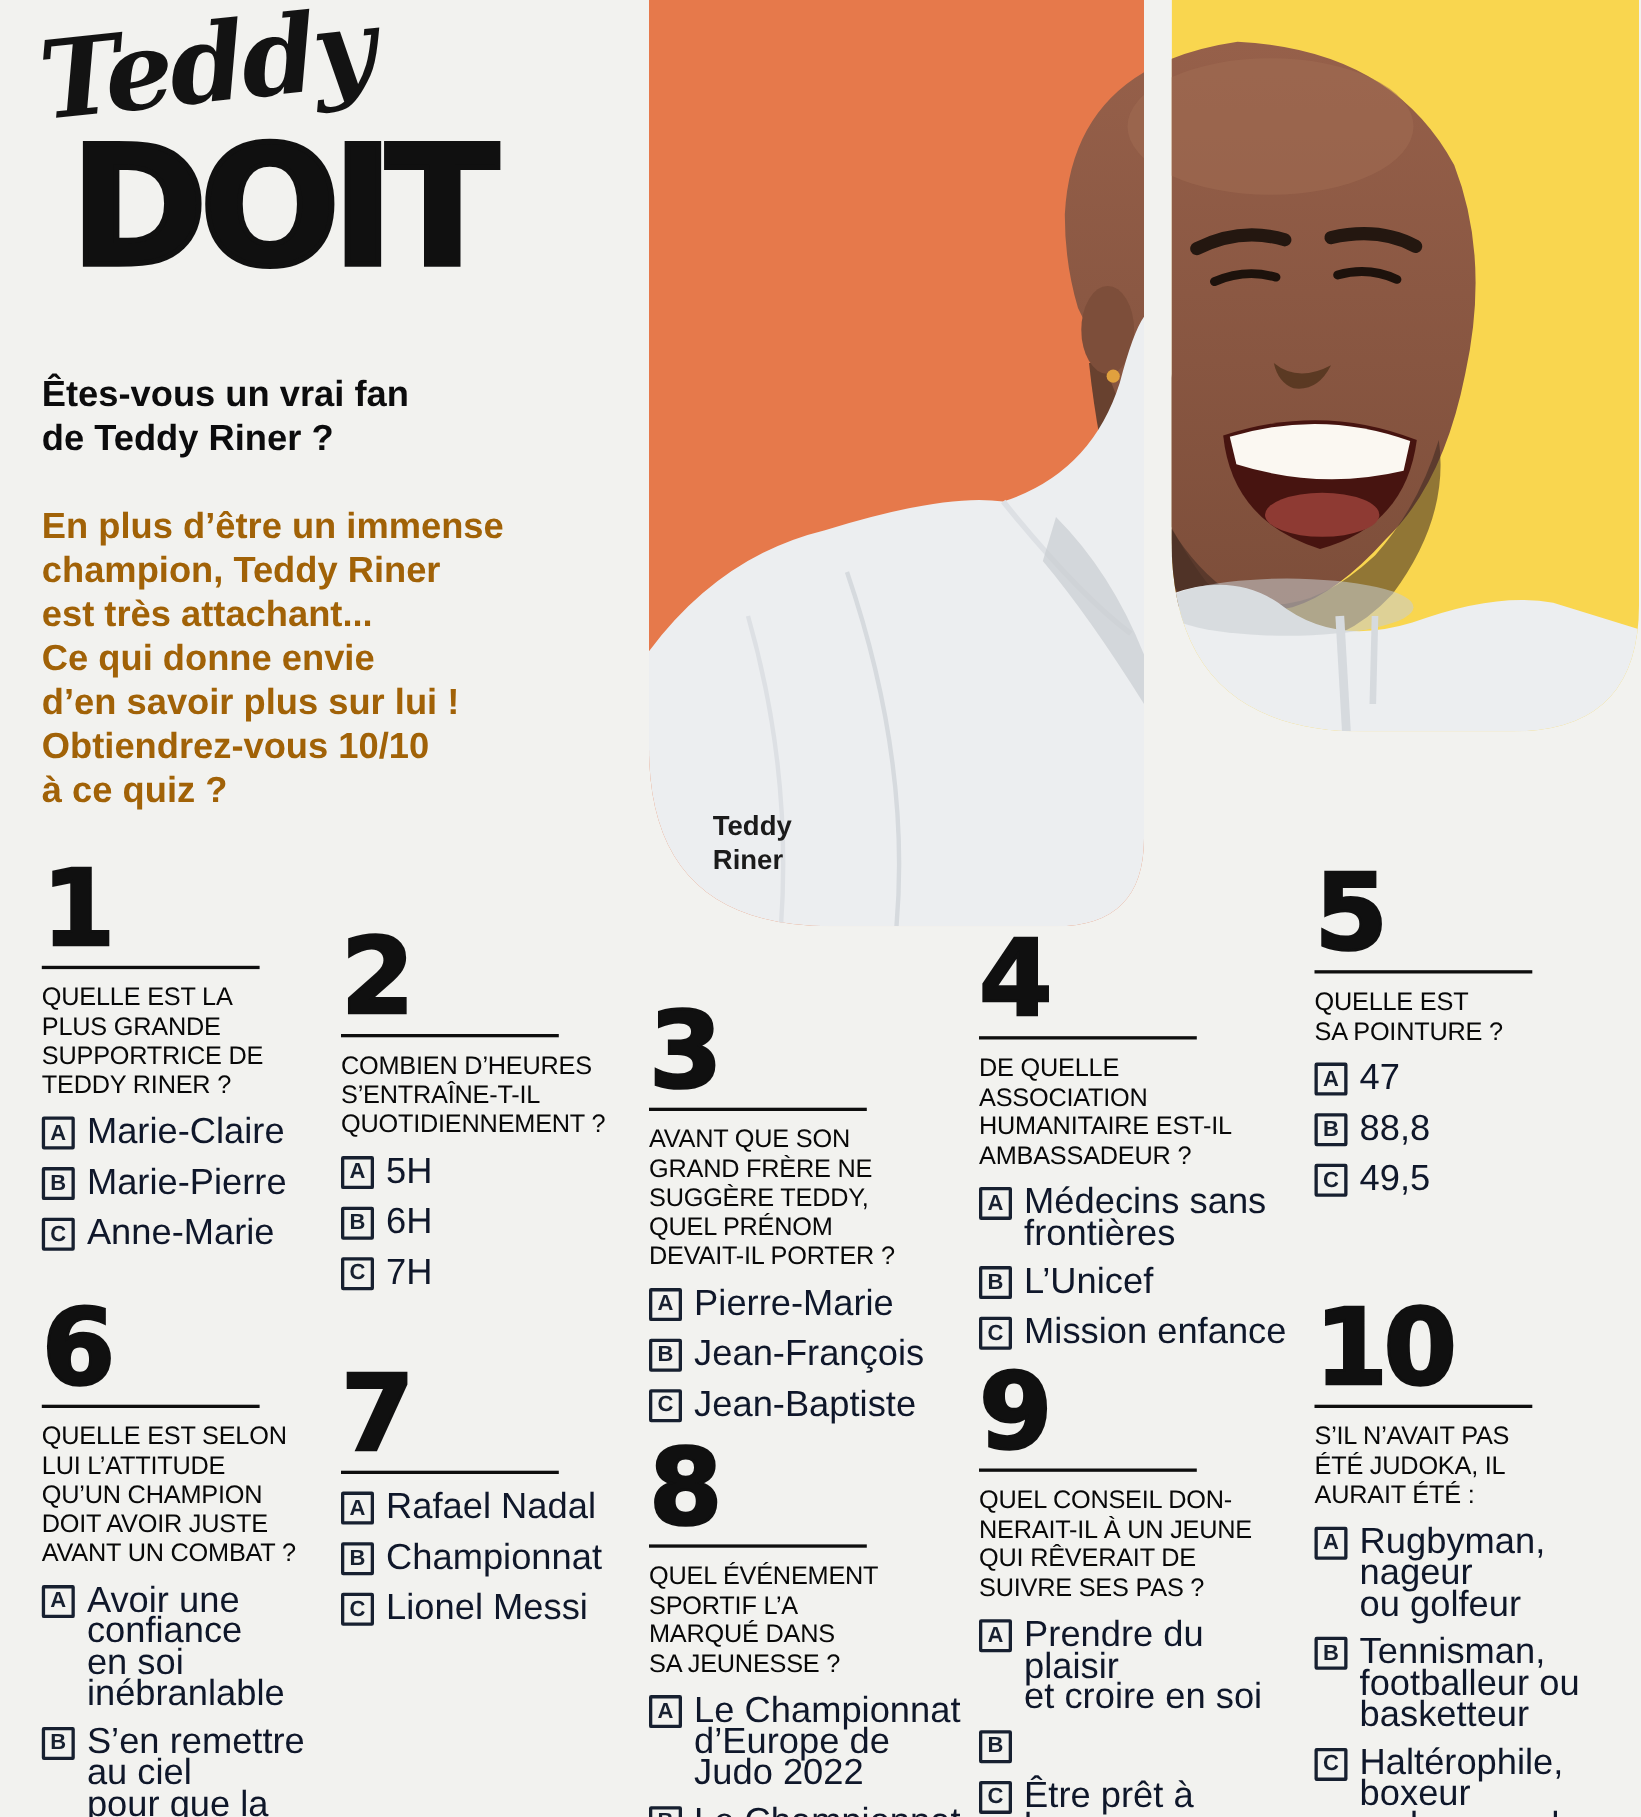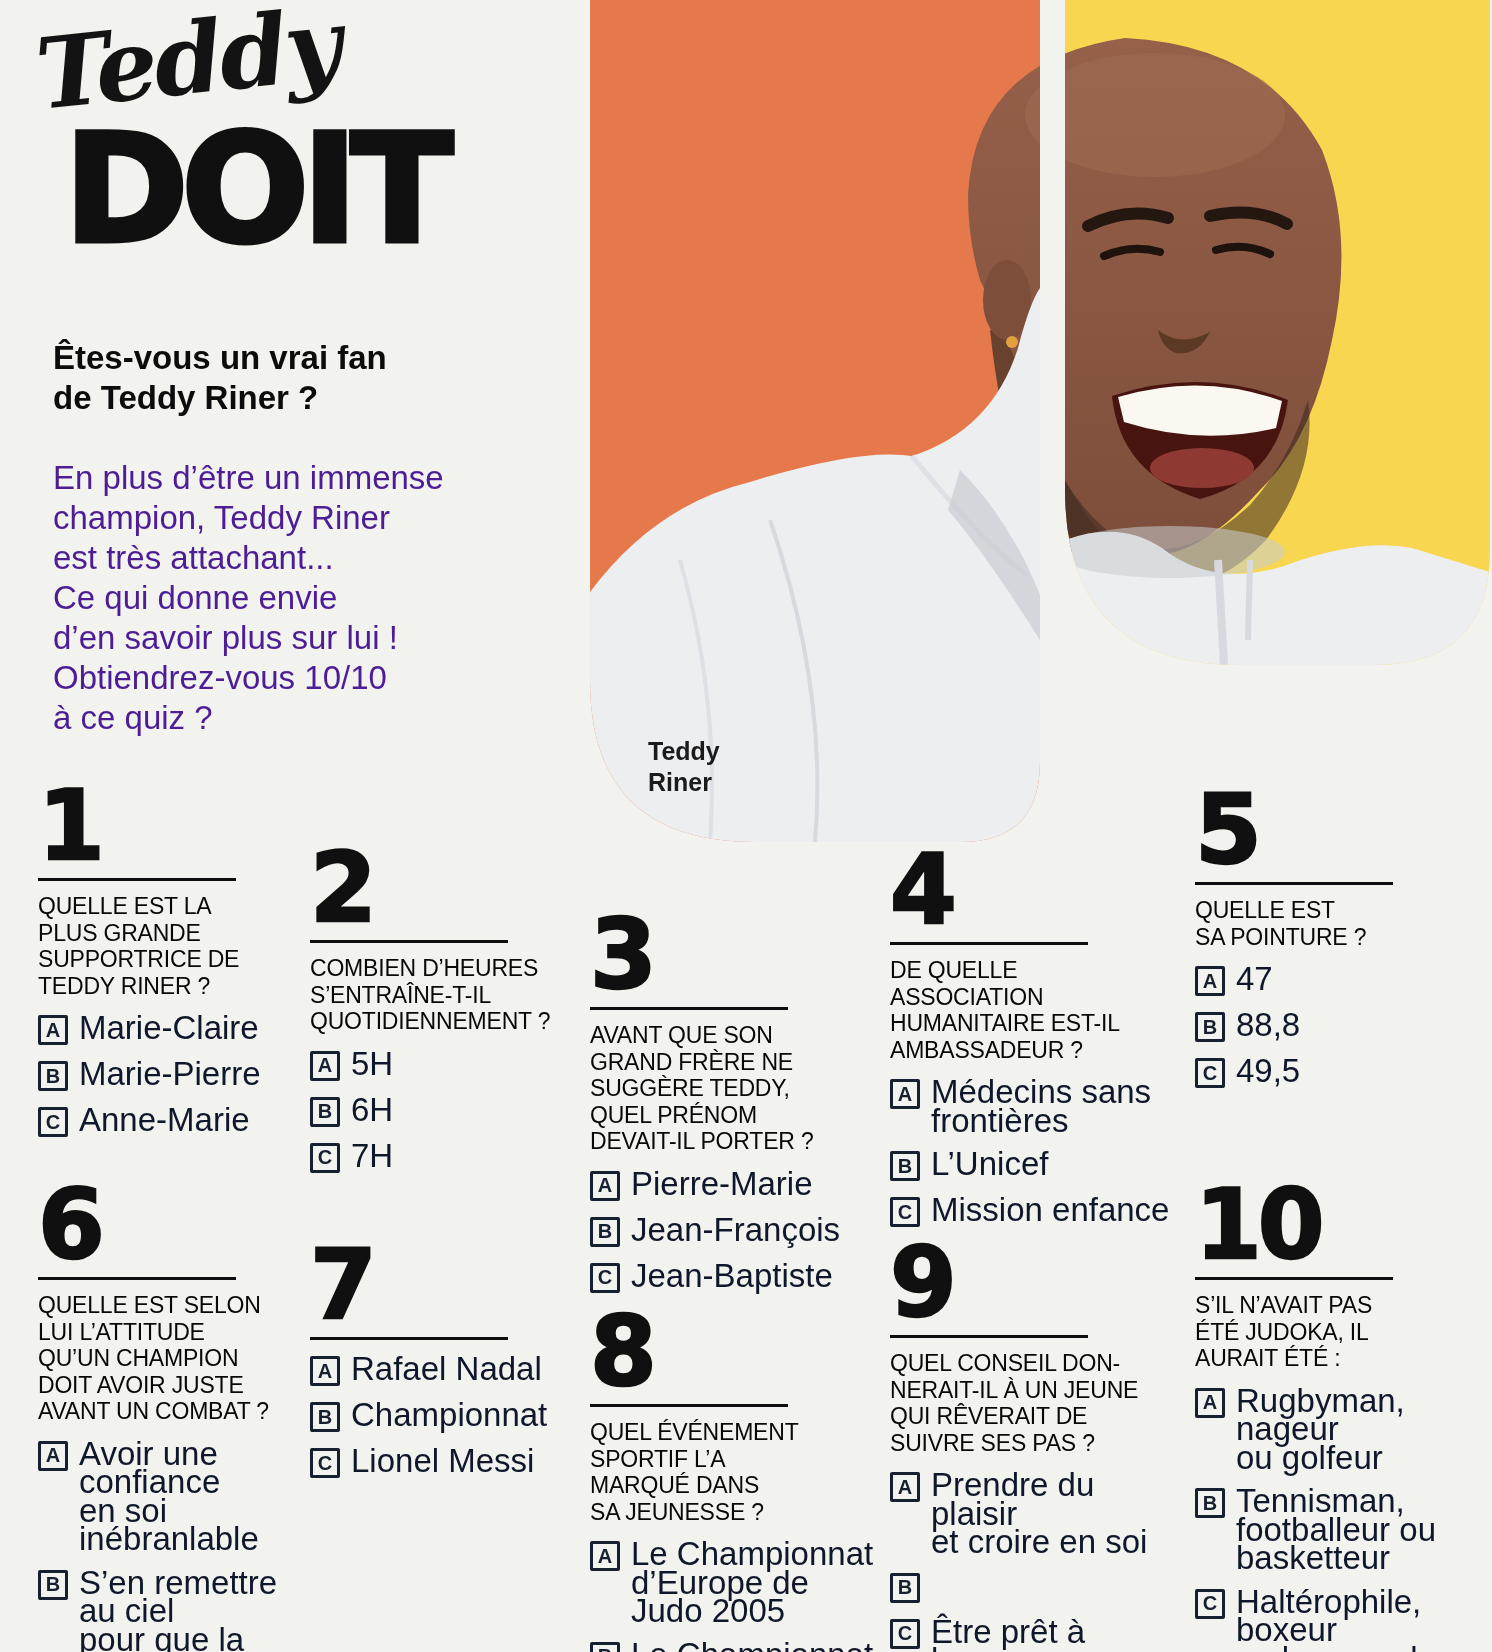--- a/index.html
+++ b/index.html
@@ -18,23 +18,23 @@
     letter-spacing:-3px;
   }
   .title-main{
     position:absolute;left:64px;top:118px;
     font-family:"DejaVu Sans",sans-serif;font-weight:bold;
     font-size:150px;line-height:.95;letter-spacing:-7px;color:#101010;
     -webkit-text-stroke:5px #101010;
   }
   
   .intro{position:absolute;left:38px;top:298px;width:500px;
-    font-size:33px;line-height:40px;white-space:pre-line;margin-left:15px;}
+    font-size:33px;line-height:40px;white-space:pre-line;}
   .intro .intro-bold{font-weight:800;color:#0c0c0d;}
-  .intro .intro-body{font-weight:400;color:#4c1d95;}
+  .intro .intro-body{font-weight:700;color:#a16207;}
   
   .photo-wrap{position:absolute;left:560px;top:0;width:932px;height:852px;}
   .photo-caption{
     position:absolute;left:648px;top:736px;
     font-size:25px;font-weight:600;line-height:31px;color:#1b1b1b;
     white-space:pre-line;
   }
   
   .q{position:absolute;}
   .q-num{
@@ -292,21 +292,21 @@
     <div class="q-num">8</div>
     <div class="q-rule"></div>
     <h3 class="q-heading">QUEL ÉVÉNEMENT
 SPORTIF L’A
 MARQUÉ DANS
 SA JEUNESSE ?</h3>
     <ul class="q-options">
         <li class="q-option">
     <span class="q-letter">A</span>
     <span class="q-text">Le Championnat
-d’Europe de Judo 2005</span>
+d’Europe de Judo 2022</span>
   </li>
         <li class="q-option">
     <span class="q-letter">B</span>
     <span class="q-text">Le Championnat du
 monde de handball
 de 2015</span>
   </li>
       </ul>
   </section>
     <section class="q" style="left: 890px; top: 1239px; width: 292px;">

